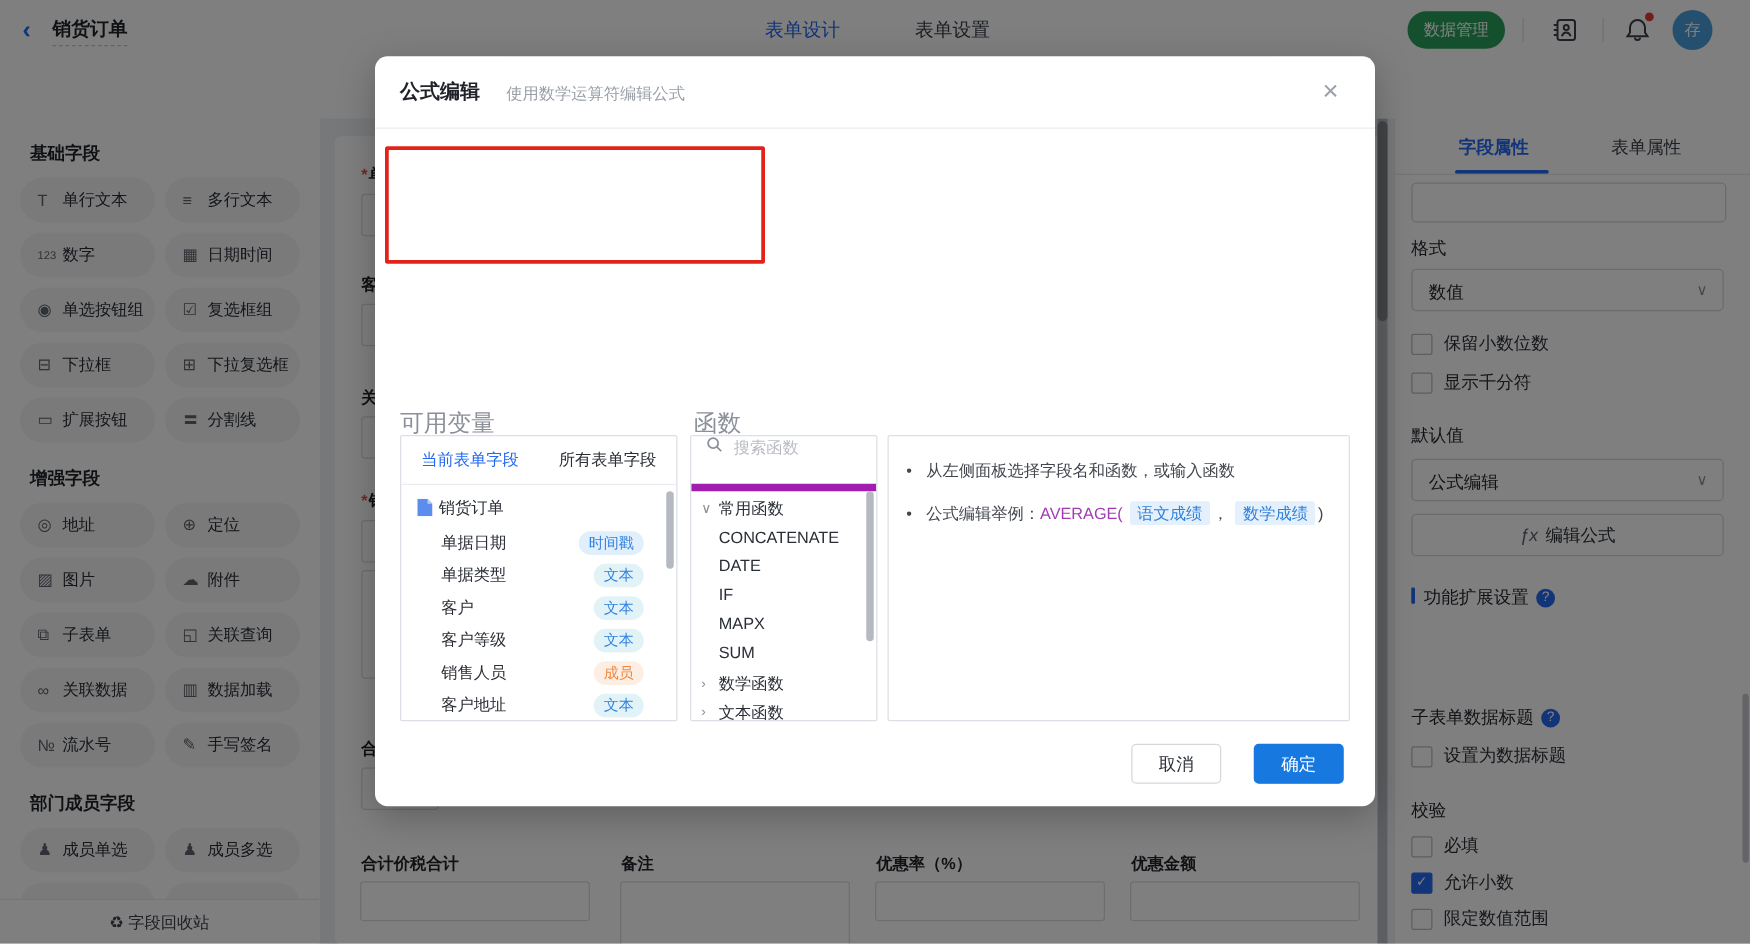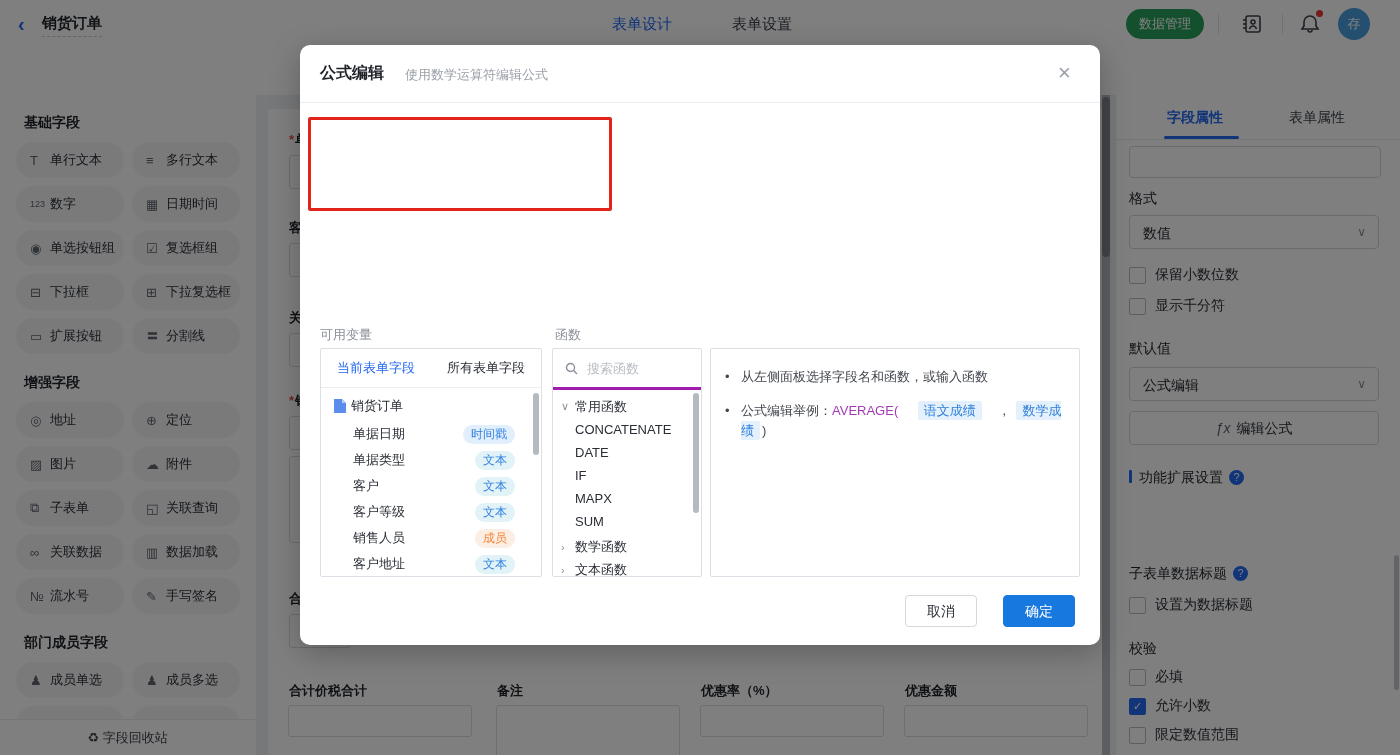--- a/index.html
+++ b/index.html
@@ -70,31 +70,31 @@
          box-shadow:0 8px 30px rgba(0,0,0,.25);}
   .mtitle{left:20px;top:18px;font-size:16px;font-weight:700;}
   .msub{left:105px;top:21px;font-size:13px;color:#9aa0a8;}
   .mclose{left:758px;top:16px;font-size:22px;color:#9aa0a8;line-height:24px;}
   .mdiv{left:0;top:57px;width:800px;height:1px;background:#ebedf0;}
   .editor{left:20px;top:77px;width:758px;height:190px;border:1px solid #dcdfe5;border-radius:2px;background:#fff;}
   .eband{left:0;top:0;width:758px;height:42px;background:#e9f4fd;font-size:14px;line-height:42px;padding-left:14px;box-sizing:border-box;}
   .tokens{left:14px;top:54px;display:flex;align-items:center;font-size:14px;}
   .chip{background:#e4f1fc;color:#2f7fd8;padding:2px 6px;border-radius:2px;}
   .op{margin:0 8px;color:#2a2e36;}
-  .plabel{font-size:13px;color:#8a8f99;}
+  .plabel{font-size:19px;color:#8a8f99;}
   .panelbox{border:1px solid #dcdfe5;border-radius:2px;background:#fff;overflow:hidden;}
   .vtabs{left:0;top:0;width:220px;height:38px;border-bottom:1px solid #ebedf0;display:flex;align-items:center;
          justify-content:space-around;font-size:13px;}
   .vrow{left:0;width:220px;height:26px;display:flex;align-items:center;font-size:13px;color:#2a2e36;}
   .badge{position:absolute;right:26px;font-size:12px;padding:1px 8px;border-radius:10px;}
   .badge-blue{background:#e1eefc;color:#3282e0;}
   .badge-cyan{background:#e1f3f7;color:#3282e0;}
   .badge-orange{background:#fdeee3;color:#f2873b;}
   .vscroll{position:absolute;right:2px;width:6px;background:#b5b9c0;border-radius:3px;}
-  .srow{left:0;top:0;width:148px;height:38px;border-bottom:3px solid #a21caf;display:flex;align-items:center;}
+  .srow{left:0;top:0;width:148px;height:38px;border-bottom:6px solid #a21caf;display:flex;align-items:flex-start;}
   .sinput{border:none;outline:none;width:100px;font-size:13px;font-family:inherit;color:#2a2e36;background:transparent;}
   .sinput::placeholder{color:#b8bcc2;}
   .frow{left:0;width:148px;height:23px;display:flex;align-items:center;font-size:13px;color:#2a2e36;}
   .chev{color:#8a8f99;font-size:11px;width:14px;flex:none;}
   .helpbox{left:410px;top:303px;width:368px;height:227px;}
   .bullet{display:flex;font-size:13px;color:#42464d;line-height:20px;margin:0 0 14px 0;}
   .bdot{width:16px;flex:none;color:#42464d;}
   .mbtn{top:550px;width:72px;height:32px;border-radius:4px;font-size:14px;text-align:center;line-height:30px;box-sizing:border-box;}
   .cancel{left:605px;background:#fff;border:1px solid #d4d7dc;color:#2a2e36;}
   .ok{left:703px;background:#1778e0;border:1px solid #1778e0;color:#fff;}
@@ -441,21 +441,21 @@
   <div class="abs panelbox helpbox">
     <div style="padding:18px 16px 0 14px;">
       <div class="bullet">
         <span class="bdot">•</span>
           <span>从左侧面板选择字段名和函数，或输入函数</span>
       </div>
       <div class="bullet">
         <span class="bdot">•</span>
         <span>
           <span>公式编辑举例：</span><span style="color:#a23bb3;">AVERAGE(</span>
-          <span class="chip" style="margin:0 16px;">语文成绩</span><span>，</span>
+          <span class="chip" style="margin:0 2px;">语文成绩</span><span>，</span>
           <span class="chip" style="margin:0 2px;">数学成绩</span><span>)</span>
         </span>
       </div>
     </div>
   </div>
 
   <div class="abs mbtn cancel">取消</div>
   <div class="abs mbtn ok">确定</div>
 </div>
 

